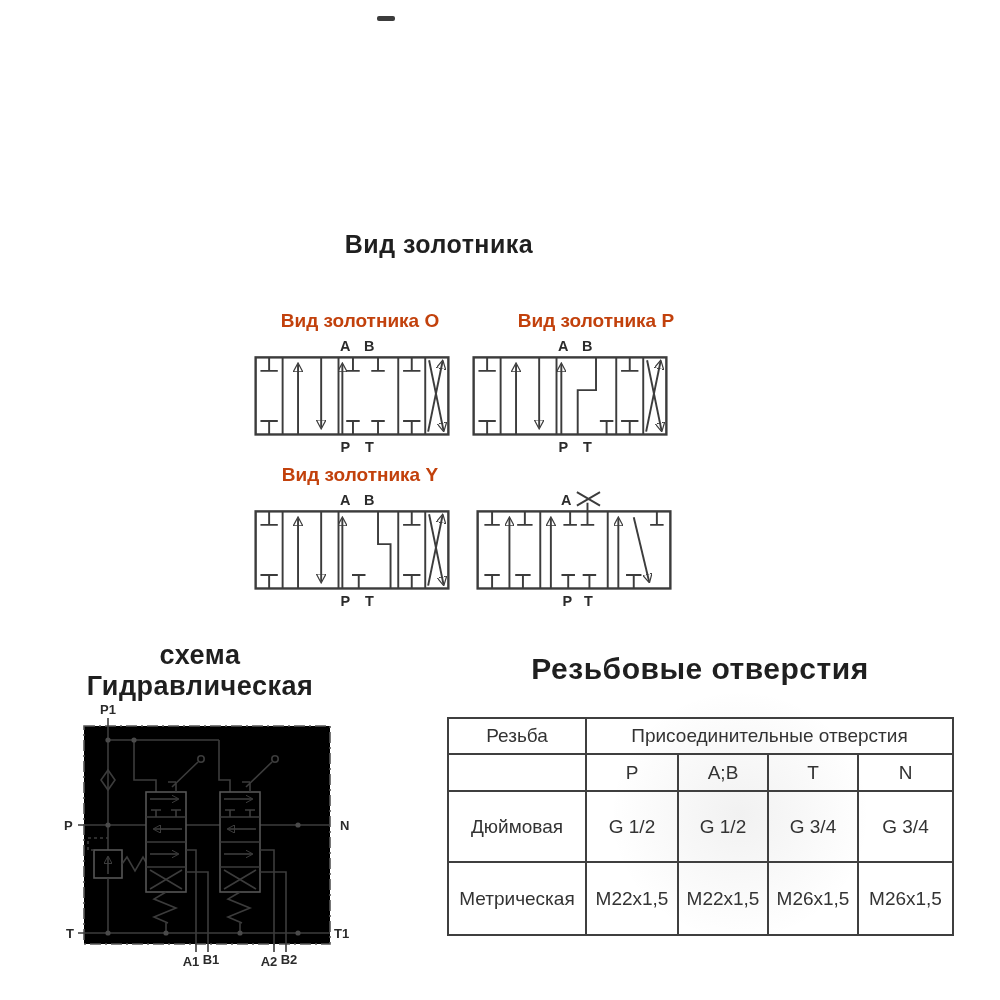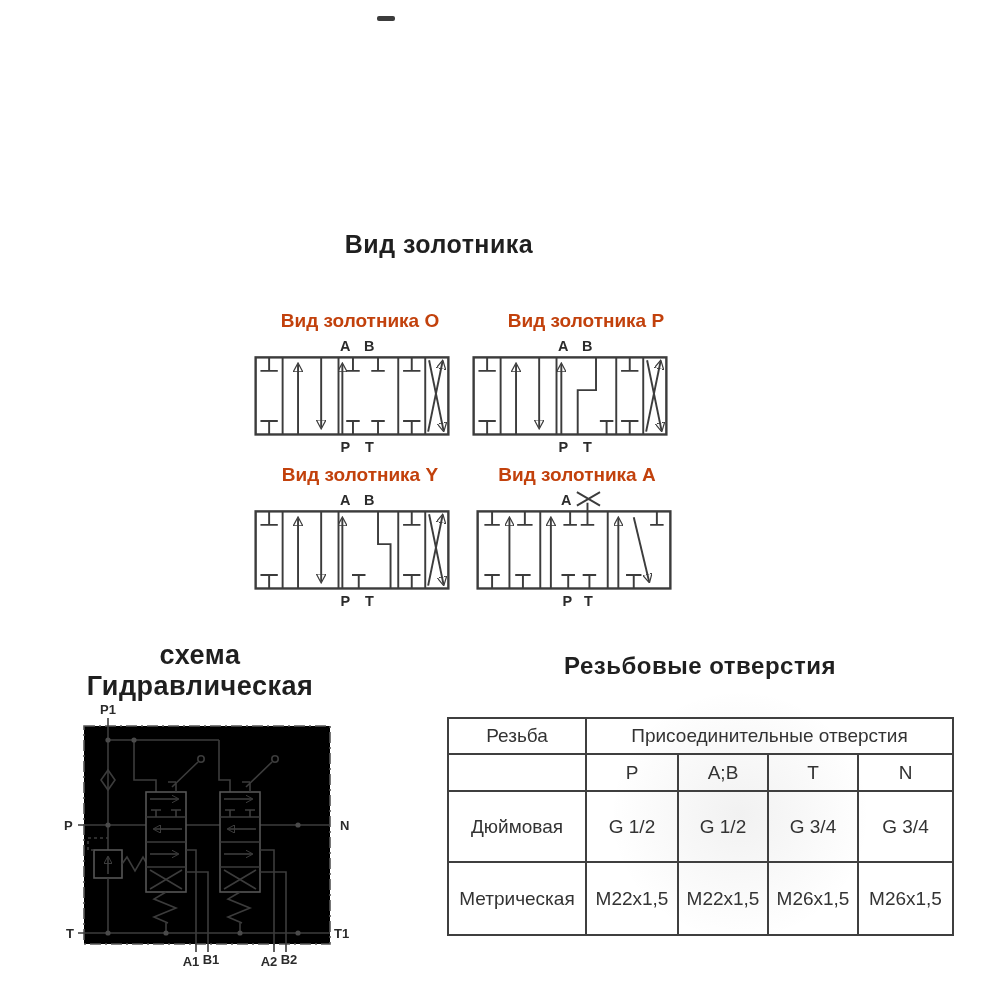--- a/index.html
+++ b/index.html
@@ -3,21 +3,21 @@
 <meta charset="utf-8">
 <style>
   html,body{margin:0;padding:0;background:#fff;width:1000px;height:1000px;overflow:hidden;
     font-family:"Liberation Sans", sans-serif;color:#2d2d2d;}
   .abs{position:absolute;}
   #stage{position:relative;width:1000px;height:1000px;background:#ffffff;}
   .title{font-weight:bold;text-align:center;color:#1f1f1f;letter-spacing:0.5px;}
   #main-spool-title{left:264px;top:230px;width:350px;font-size:25px;}
   .sub-title{font-size:19px;font-weight:bold;color:#c2410c;text-align:center;width:220px;}
   #hydro-title{left:45px;top:640px;width:310px;font-size:27px;font-weight:800;line-height:31px;}
-  #table-title{left:490px;top:652px;width:420px;font-size:24px;}
+  #table-title{left:490px;top:652px;width:420px;font-size:30px;}
   #top-dash{left:377px;top:16px;width:18px;height:5px;background:#3c3c3c;border-radius:2px;}
   svg{overflow:visible;}
   svg line, svg path, svg polyline, svg rect.box, svg polygon.dia, svg circle.knob{
     stroke:#3c3c3c;fill:none;stroke-linecap:butt;}
   text{font-family:"Liberation Sans", sans-serif;font-weight:bold;fill:#2b2b2b;}
   .valve-label{font-size:15px;}
   .hydro-label{font-size:13px;}
   
   #ports-table{border-collapse:collapse;}
   #ports-table td{border:2px solid #3f3f3f;text-align:center;vertical-align:middle;
@@ -41,23 +41,22 @@
     </defs>
   </svg>
 
   <div id="top-dash" class="abs"></div>
   <div class="abs watermark" style="left:610px;top:690px;width:260px;height:250px;"></div>
 
   <div id="main-spool-title" class="abs title">Вид золотника</div>
 
   
   <div class="abs sub-title" style="left:250px;top:310px;">Вид золотника O</div>
-  <div class="abs sub-title" style="left:476px;top:310px;">Вид золотника P</div>
+  <div class="abs sub-title" style="left:486px;top:310px;">Вид золотника P</div>
   <div class="abs sub-title" style="left:250px;top:464px;">Вид золотника Y</div>
-  <div class="abs sub-title" style="left:467px;top:464px;">Вид золотника A</div>
 
   
   <svg class="abs" style="left:246px;top:334px;" width="212" height="120" viewBox="0 0 220 124">
     <text class="valve-label" x="103" y="17" text-anchor="middle">A</text>
     <text class="valve-label" x="128" y="17" text-anchor="middle">B</text>
     <text class="valve-label" x="103" y="122" text-anchor="middle">P</text>
     <text class="valve-label" x="128" y="122" text-anchor="middle">T</text>
     <rect class="box" x="10" y="24" width="200" height="80" stroke-width="2.5"></rect>
     <path d="M38 24 V104 M96 24 V104 M158 24 V104 M186 24 V104" stroke-width="2"></path>
     <path d="M24 24 V38 M15 38 H33 M24 104 V90 M15 90 H33" stroke-width="2"></path>

